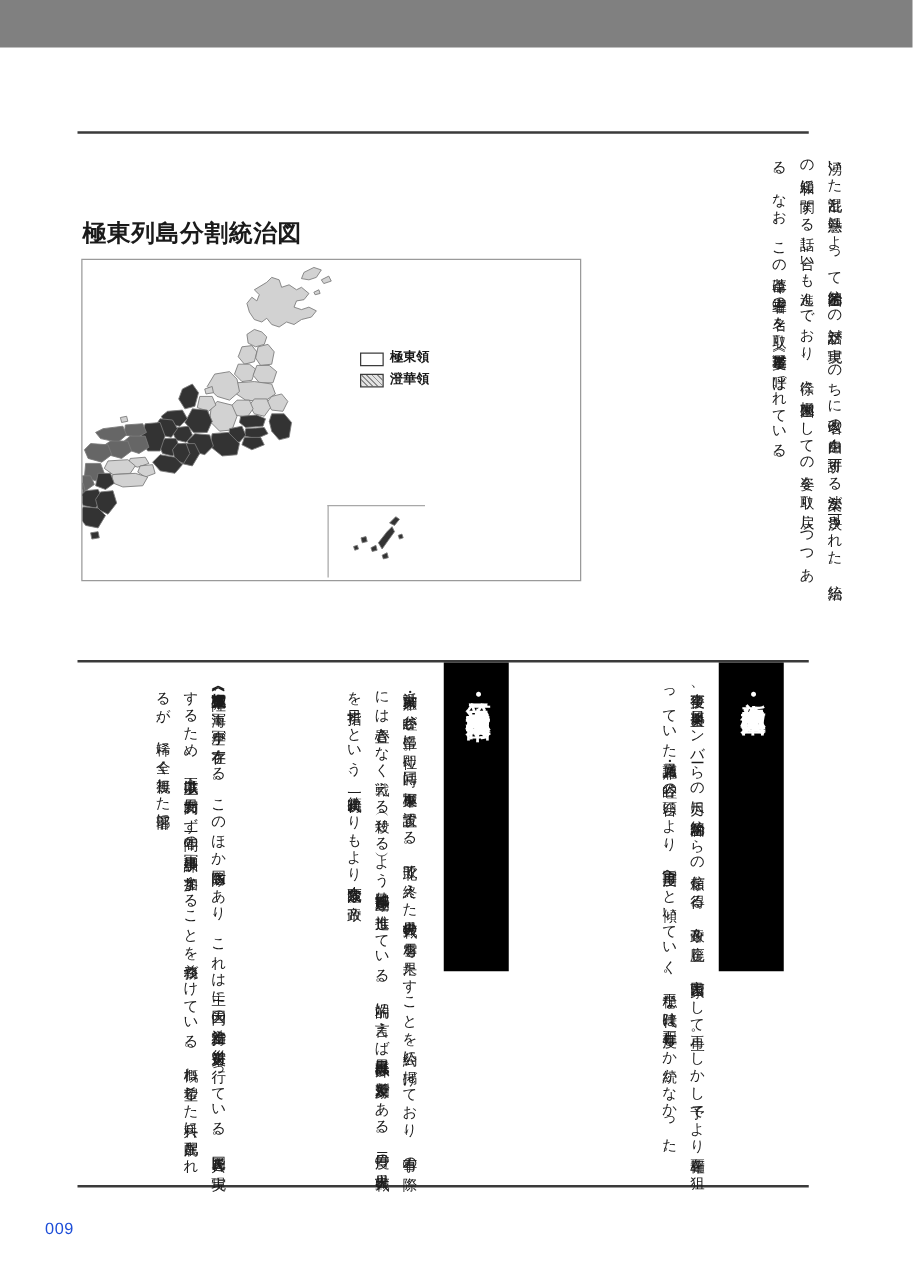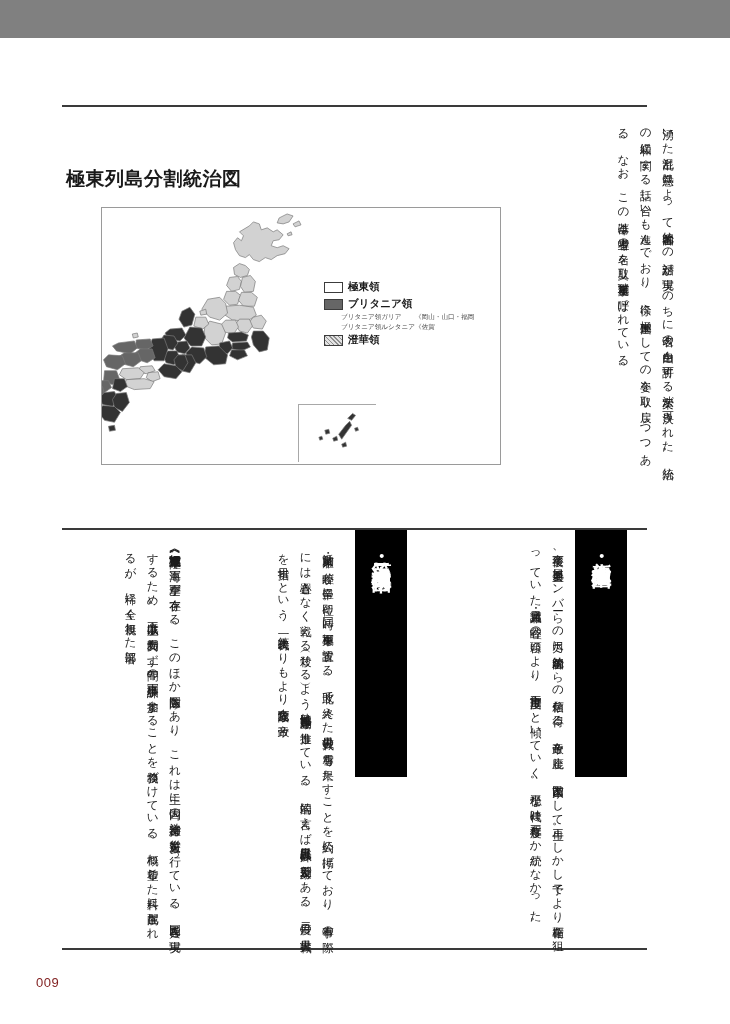--- a/index.html
+++ b/index.html
@@ -33,40 +33,39 @@
   .rule-mid    { left: 62px; top: 528px; width: 585px; height: 2px; }
   .rule-bottom { left: 62px; top: 948px; width: 585px; height: 2px; }
 
   
   .page-number {
     position: absolute;
     left: 36px; top: 975px;
     font-family: "Liberation Sans", "DejaVu Sans", sans-serif;
     font-size: 13px;
     letter-spacing: .5px;
-    color: #7f1d1d;
+    color: #1d4ed8;
   }
 
   
   .figure-title {
     position: absolute;
-    left: 66px; top: 166px;
+    left: 66px; top: 174px;
     font-size: 19px;
     font-weight: bold;
     letter-spacing: .5px;
     font-family: "Liberation Serif", "DejaVu Serif", serif;
   }
   .map-frame {
     position: absolute;
     left: 65px; top: 207px;
     width: 400px; height: 258px;
     border: 1px solid #9a9a9a;
     background: #ffffff;
     box-sizing: border-box;
-    margin-left: 36px;
   }
   .map-canvas {
     position: absolute;
     left: 0; top: 0;
     width: 100%; height: 100%;
   }
   .inset-box {
     position: absolute;
     left: 196px; top: 196px;
     width: 78px; height: 58px;
@@ -270,36 +269,20 @@
   <div class="legend">
 
     <div class="legend-group">
       <div class="legend-main">
         <span class="swatch sw-white"></span>
         <span class="legend-label">極東領</span>
       </div>
     </div>
 
 
-    <div class="legend-group">
-      <div class="legend-main">
-        <span class="swatch sw-mid"></span>
-        <span class="legend-label">ブリタニア領</span>
-      </div>
-      <div class="legend-sub">
-        <div class="sub-row">
-          <span class="sub-name">ブリタニア領ガリア</span>
-          <span>《岡山・山口・福岡</span>
-        </div>
-        <div class="sub-row">
-          <span class="sub-name">ブリタニア領ルシタニア</span>
-          <span>《佐賀</span>
-        </div>
-      </div>
-    </div>
 
 
     <div class="legend-group">
       <div class="legend-main">
         <span class="swatch sw-hatch"></span>
         <span class="legend-label">澄華領</span>
       </div>
     </div>
 
   </div>

